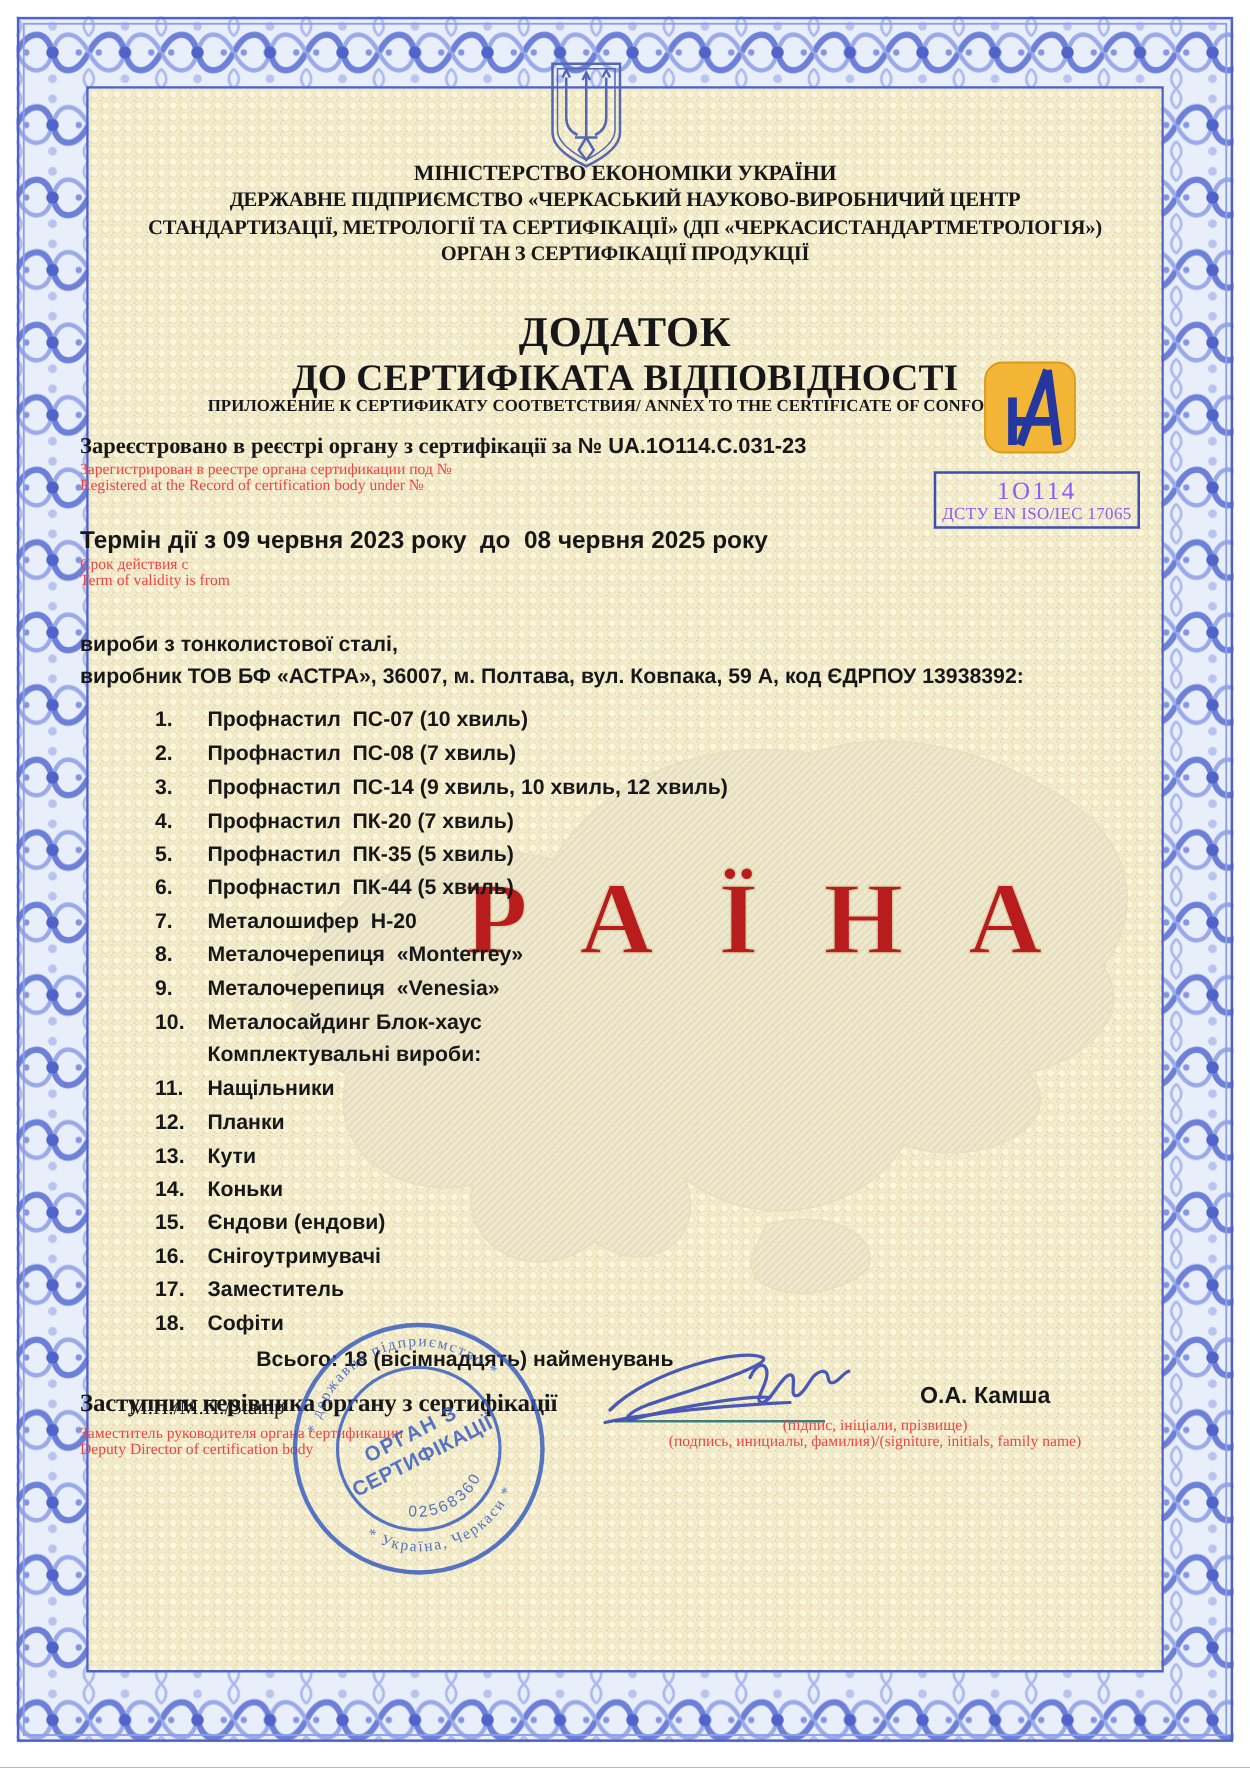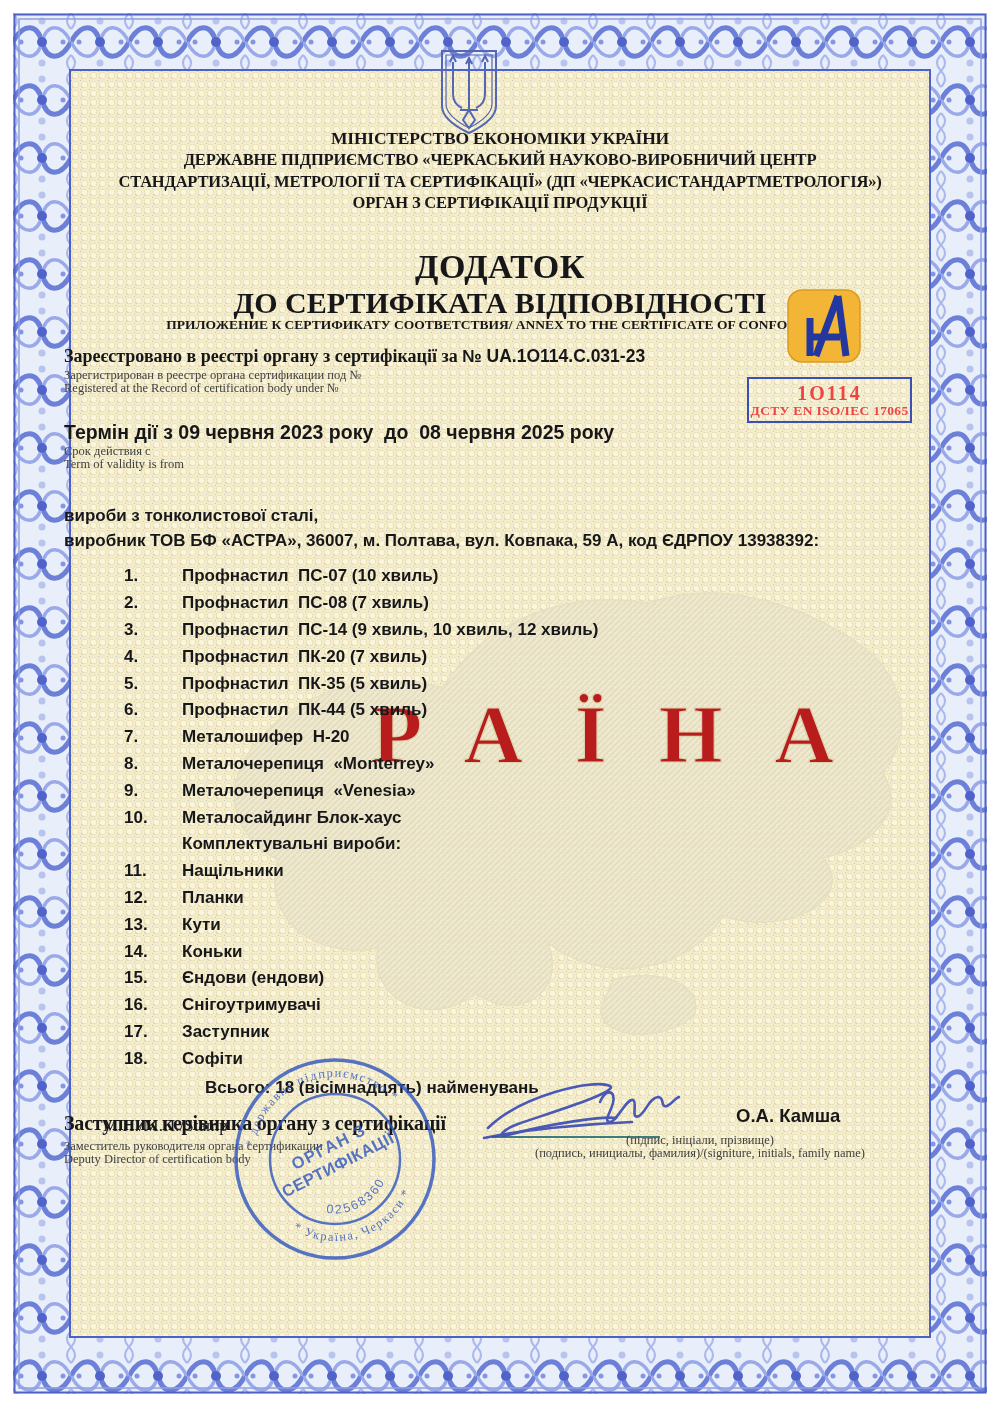--- a/index.html
+++ b/index.html
@@ -36,37 +36,37 @@
   .org-l1{font-size:17.5px; line-height:21px;}
   .org-l2,.org-l3,.org-l4{font-size:16.5px; line-height:21.5px;}
   .title1{left:71px; top:248px; width:858px; text-align:center; font-weight:bold; font-size:34px; letter-spacing:.5px;}
   .title2{left:71px; top:286px; width:858px; text-align:center; font-weight:bold; font-size:30px;}
   .title3{left:71px; top:317px; width:858px; text-align:center; font-weight:bold; font-size:13.5px;}
   
   .acc-badge{left:786px; top:288px; width:76px; height:76px; z-index:3;}
   .acc-box{
     left:747px; top:377px; width:161px; height:42px; z-index:3;
     border:2px solid #3b4fb4; display:flex; flex-direction:column; align-items:center; justify-content:center;
-    color:#ef4444; font-weight:bold; background:rgba(255,255,255,0.06);
+    color:#8b5cf6; font-weight:normal; background:rgba(255,255,255,0.06);
   }
   .acc-code{font-size:20px; letter-spacing:2px; line-height:20px;}
   .acc-std{font-size:13.5px; line-height:15px; letter-spacing:.3px;}
   
   .reg-line{left:64px; top:346px; font-weight:bold; font-size:18px; white-space:pre;}
   .reg-num{font-family:"Liberation Sans", sans-serif; font-size:17.5px;}
-  .small-l{font-size:12.5px; line-height:13px; color:#404040;}
+  .small-l{font-size:12.5px; line-height:13px; color:#ef4444;}
   .term-line{left:64px; top:421px; font-family:"Liberation Sans", sans-serif; font-weight:bold; font-size:19.5px; white-space:pre;}
   
   .sans-b{font-family:"Liberation Sans", sans-serif; font-weight:bold;}
   .intro1{left:64px; top:506px; font-size:17px;}
   .intro2{left:64px; top:531px; font-size:17px;}
   .plist{left:124px; top:563px; width:640px;}
   .prow{display:flex; height:26.8px; align-items:center; font-family:"Liberation Sans", sans-serif; font-weight:bold; font-size:17px;}
   .pnum{width:34px; text-align:left;}
-  .ptext{margin-left:24px; white-space:pre;}
+  .ptext{margin-left:8px; white-space:pre;}
   .total{left:205px; top:1078px; font-size:17px;}
   
   .pos-uk{left:64px; top:1112px; font-weight:bold; font-size:20px; letter-spacing:-0.2px;}
   .pos-ru{left:64px; top:1140px;}
   .pos-en{left:64px; top:1153px;}
   .mp{left:103px; top:1116px; font-size:17px;}
   .stamp{position:absolute; left:223px; top:1047px; z-index:3;}
   .sig-svg{position:absolute; left:482px; top:1072px; z-index:3;}
   .sig-rule{position:absolute; left:492px; top:1136px; width:168px; height:2px; background:#3d7d7d; z-index:2;}
   .name{left:736px; top:1105px; font-family:"Liberation Sans", sans-serif; font-weight:bold; font-size:18.5px;}
@@ -222,21 +222,21 @@
     <div class="prow">
         <span class="pnum">15.</span>
         <span class="ptext">Єндови (ендови)</span>
       </div>
     <div class="prow">
         <span class="pnum">16.</span>
         <span class="ptext">Снігоутримувачі</span>
       </div>
     <div class="prow">
         <span class="pnum">17.</span>
-        <span class="ptext">Заступник</span>
+        <span class="ptext">Заместитель</span>
       </div>
     <div class="prow">
         <span class="pnum">18.</span>
         <span class="ptext">Софіти</span>
       </div>
   </div>
 
   <div class="abs z2 sans-b total">Всього: 18 (вісімнадцять) найменувань</div>
 
   <div class="abs z2 pos-uk">Заступник керівника органу з сертифікації</div>

